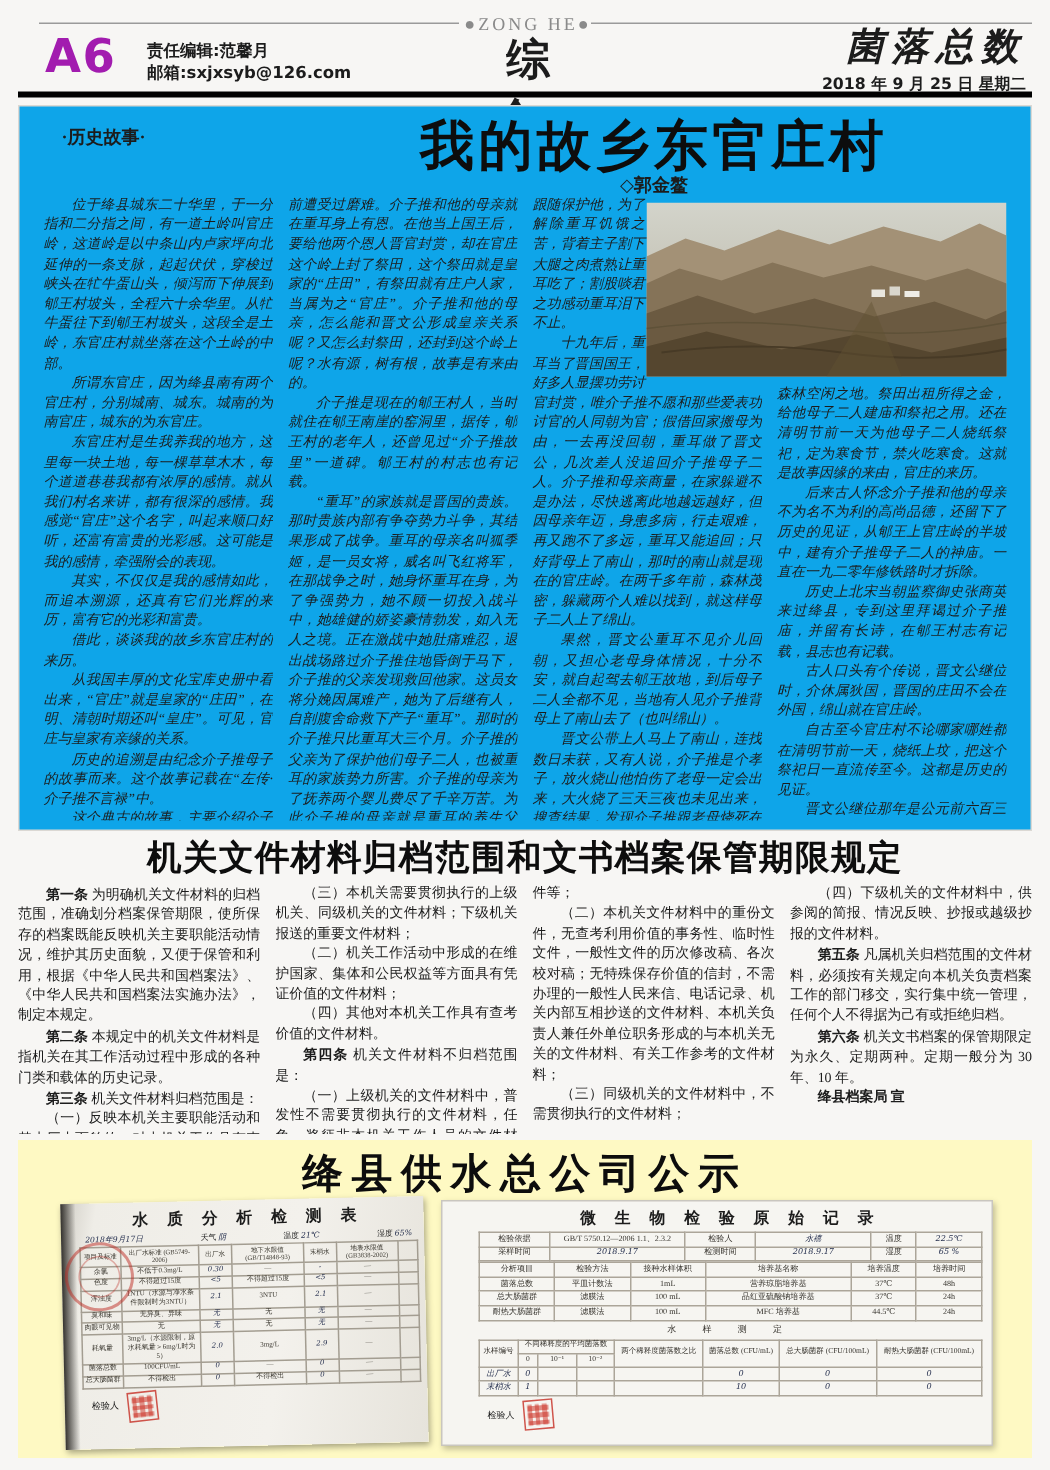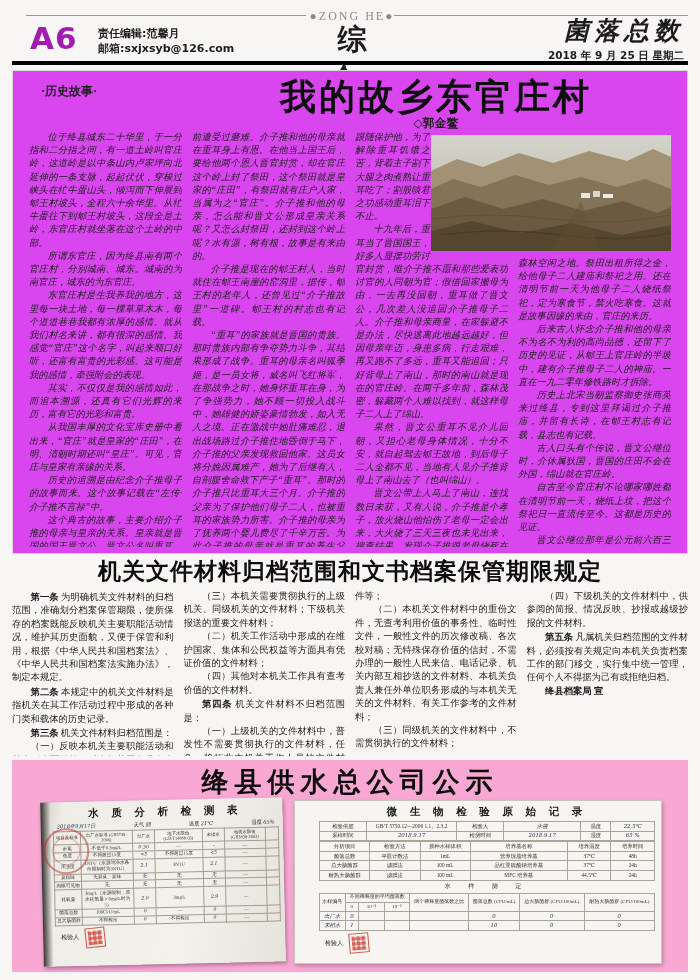--- a/index.html
+++ b/index.html
@@ -17,21 +17,21 @@
   #editor{position:absolute;left:86px;top:20px;font-size:11px;font-weight:bold;line-height:15px;
           font-family:"DejaVu Sans",sans-serif;}
   #secchars{position:absolute;left:296px;top:14px;width:88px;text-align:center;font-size:29px;
             font-weight:bold;letter-spacing:14px;text-indent:14px;}
   #paper{position:absolute;right:4px;top:8px;text-align:right;}
   #papername{font-size:25px;font-weight:bold;font-style:italic;letter-spacing:5px;}
   #paperdate{font-size:10.5px;font-weight:bold;margin-top:2px;font-family:"DejaVu Sans",sans-serif;}
   #blackbar{position:absolute;left:12px;top:61px;width:676px;height:3.5px;background:#000;}
   
   #story{position:absolute;left:12px;top:70px;width:676px;height:484px;
-         background:#d946ef;border:1px solid #dbd8d3;box-sizing:border-box;}
+         background:#0ea5e9;border:1px solid #dbd8d3;box-sizing:border-box;}
   #story-tag{position:absolute;left:28px;top:12px;font-size:12px;font-weight:bold;}
   #story-title{position:absolute;left:180px;right:8px;top:2px;text-align:center;
                font-family:"DejaVu Sans",sans-serif;font-weight:bold;font-size:36px;
                letter-spacing:3px;color:#0d0d0d;}
   #story-author{position:absolute;left:180px;right:8px;top:44px;text-align:center;
                 font-size:12px;font-weight:bold;}
   #story-body{position:absolute;left:16px;right:16px;top:60px;bottom:6px;display:flex;gap:10px;font-style:italic;}
   .scol{flex:1;overflow:hidden;}
   .scol p{margin:0;font-size:9.3px;line-height:13.2px;text-align:justify;text-indent:2em;}
   .scol p.cont{text-indent:0;}
@@ -43,21 +43,21 @@
   #reg-title{position:absolute;left:12px;top:556px;width:676px;text-align:center;
              font-family:"DejaVu Sans",sans-serif;font-weight:bold;font-size:23px;
              letter-spacing:1px;color:#0d0d0d;}
   #reg-body{position:absolute;left:12px;top:590px;width:676px;height:166px;display:flex;gap:10px;}
   .rcol{flex:1;overflow:hidden;}
   .rcol p{margin:0;font-size:9.3px;line-height:13.4px;text-align:justify;text-indent:2em;}
   .rcol p.cont{text-indent:0;}
   .rcol p b{font-family:"DejaVu Sans",sans-serif;}
   .sign{text-align:center;font-weight:bold;padding-right:4px;}
   
-  #notice{position:absolute;left:12px;top:760px;width:676px;height:212px;background:#f9a8d4;}
+  #notice{position:absolute;left:12px;top:760px;width:676px;height:212px;background:#fef9c3;}
   #notice-title{position:absolute;left:0;top:4px;width:100%;text-align:center;
                 font-family:"DejaVu Sans",sans-serif;font-weight:bold;font-size:27px;
                 letter-spacing:6px;color:#0d0d0d;}
   #cards{position:absolute;left:30px;right:26px;top:40px;height:164px;display:flex;gap:10px;}
   .card{position:relative;box-sizing:border-box;}
   #card-water{width:242px;background:linear-gradient(100deg,#cfccc4 0,#efede7 9%,#f3f1ec 60%,#e6e3db 100%);
               transform:rotate(-1.3deg);box-shadow:1px 2px 4px rgba(0,0,0,.35);padding:4px 4px 2px 12px;}
   .spine{position:absolute;left:0;top:0;bottom:0;width:10px;
          background:linear-gradient(to right,#35332f,rgba(60,58,54,0));}
   #card-micro{flex:1;background:#f6f5f1;border:1px solid #c9c6bf;box-shadow:1px 2px 4px rgba(0,0,0,.25);
@@ -107,20 +107,21 @@
 <div id="story">
   <div id="story-tag">·历史故事·</div>
   <div id="story-title">我的故乡东官庄村</div>
   <div id="story-author">◇郭金鳌</div>
   <div id="story-body">
     <div class="scol">
         <p>位于绛县城东二十华里，于一分指和二分指之间，有一道土岭叫官庄岭，这道岭是以中条山内卢家坪向北延伸的一条支脉，起起伏伏，穿梭过峡头在牤牛蛋山头，倾泻而下伸展到郇王村坡头，全程六十余华里。从牤牛蛋往下到郇王村坡头，这段全是土岭，东官庄村就坐落在这个土岭的中部。</p>
         <p>所谓东官庄，因为绛县南有两个官庄村，分别城南、城东。城南的为南官庄，城东的为东官庄。</p>
         <p>东官庄村是生我养我的地方，这里每一块土地，每一棵草草木木，每个道道巷巷我都有浓厚的感情。就从我们村名来讲，都有很深的感情。我感觉“官庄”这个名字，叫起来顺口好听，还富有富贵的光彩感。这可能是我的感情，牵强附会的表现。</p>
         <p>其实，不仅仅是我的感情如此，而追本溯源，还真有它们光辉的来历，富有它的光彩和富贵。</p>
+        <p>借此，谈谈我的故乡东官庄村的来历。</p>
         <p>从我国丰厚的文化宝库史册中看出来，“官庄”就是皇家的“庄田”，在明、清朝时期还叫“皇庄”。可见，官庄与皇家有亲缘的关系。</p>
         <p>历史的追溯是由纪念介子推母子的故事而来。这个故事记载在“左传·介子推不言禄”中。</p>
         <p>这个典古的故事，主要介绍介子推的母亲与皇亲的关系。皇亲就是晋国的国王晋文公。晋文公名叫重耳，在未继位</p>
       </div>
     <div class="scol">
         <p class="cont">前遭受过磨难。介子推和他的母亲就在重耳身上有恩。在他当上国王后，要给他两个恩人晋官封赏，却在官庄这个岭上封了祭田，这个祭田就是皇家的“庄田”，有祭田就有庄户人家，当属为之“官庄”。介子推和他的母亲，怎么能和晋文公形成皇亲关系呢？又怎么封祭田，还封到这个岭上呢？水有源，树有根，故事是有来由的。</p>
         <p>介子推是现在的郇王村人，当时就住在郇王南崖的窑洞里，据传，郇王村的老年人，还曾见过“介子推故里”一道碑。郇王村的村志也有记载。</p>
         <p>“重耳”的家族就是晋国的贵族。那时贵族内部有争夺势力斗争，其结果形成了战争。重耳的母亲名叫狐季姬，是一员女将，威名叫飞红将军，在那战争之时，她身怀重耳在身，为了争强势力，她不顾一切投入战斗中，她雄健的娇姿豪情勃发，如入无人之境。正在激战中她肚痛难忍，退出战场路过介子推住地昏倒于马下，介子推的父亲发现救回他家。这员女将分娩因属难产，她为了后继有人，自剖腹舍命救下产子“重耳”。那时的介子推只比重耳大三个月。介子推的父亲为了保护他们母子二人，也被重耳的家族势力所害。介子推的母亲为了抚养两个婴儿费尽了千辛万苦。为此介子推的母亲就是重耳的养生父母。</p>
       </div>
     <div class="scol">
@@ -173,21 +174,21 @@
       <p>（四）其他对本机关工作具有查考价值的文件材料。</p>
       <p><b>第四条</b> 机关文件材料不归档范围是：</p>
       <p>（一）上级机关的文件材料中，普发性不需要贯彻执行的文件材料，任免、奖惩非本机关工作人员的文件材料，供参阅的文</p>
     </div>
   <div class="rcol">
       <p class="cont">件等；</p>
       <p>（二）本机关文件材料中的重份文件，无查考利用价值的事务性、临时性文件，一般性文件的历次修改稿、各次校对稿；无特殊保存价值的信封，不需办理的一般性人民来信、电话记录、机关内部互相抄送的文件材料、本机关负责人兼任外单位职务形成的与本机关无关的文件材料、有关工作参考的文件材料；</p>
       <p>（三）同级机关的文件材料中，不需贯彻执行的文件材料；</p>
     </div>
   <div class="rcol">
-    <span><p>（四）下级机关的文件材料中，供参阅的简报、情况反映、抄报或越级抄报的文件材料。</p><p><b>第五条</b> 凡属机关归档范围的文件材料，必须按有关规定向本机关负责档案工作的部门移交，实行集中统一管理，任何个人不得据为己有或拒绝归档。</p></span>
+    <span><p>（四）下级机关的文件材料中，供参阅的简报、情况反映、抄报或越级抄报的文件材料。</p><p><b>第五条</b> 凡属机关归档范围的文件材料，必须按有关规定向本机关负责档案工作的部门移交，实行集中统一管理，任何个人不得据为己有或拒绝归档。</p><p><b>第六条</b> 机关文书档案的保管期限定为永久、定期两种。定期一般分为 30 年、10 年。</p></span>
     <p class="sign">绛县档案局  宣</p>
   </div>
 </div>
 
 <div id="notice">
   <div id="notice-title">绛县供水总公司公示</div>
   <div id="cards">
 
     <div class="card" id="card-water">
       <div class="spine"></div>

